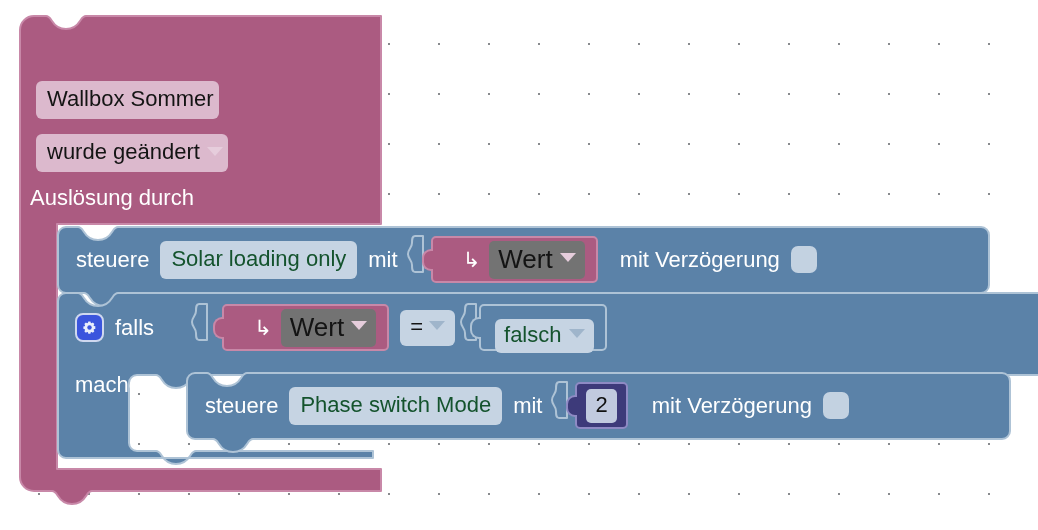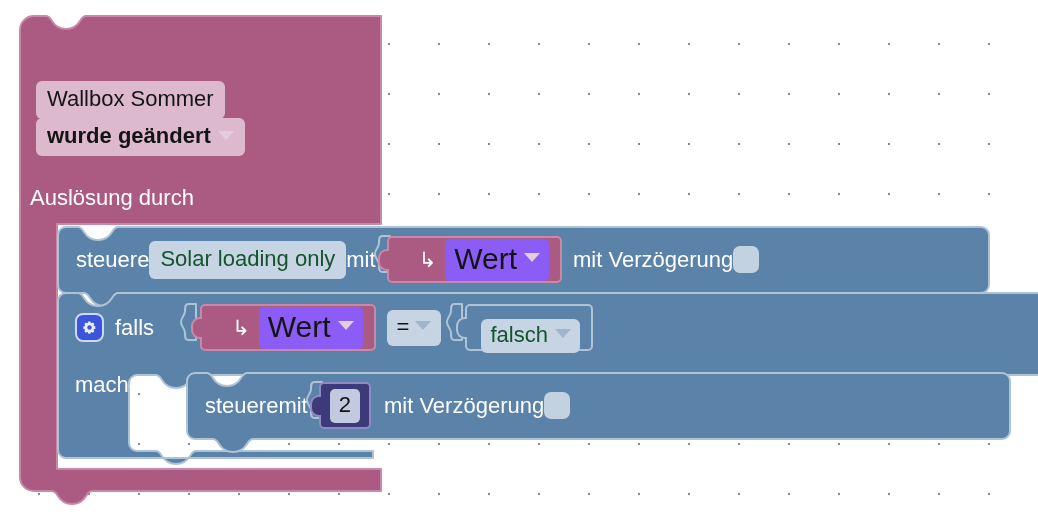--- a/index.html
+++ b/index.html
@@ -58,21 +58,21 @@
     align-items: center;
     gap: 10px;
   }
 
   
   .field-pink {
     background: #dcb9cd;
     color: #141414;
     font-size: 22px;
     line-height: 1;
-    padding: 7px 11px 9px 11px;
+    padding: 7px 5px 9px 11px;
     border-radius: 6px;
     white-space: nowrap;
     display: inline-flex;
     align-items: center;
     gap: 7px;
   }
   .caret-pink {
     width: 0; height: 0;
     border-left: 8px solid transparent;
     border-right: 8px solid transparent;
@@ -85,20 +85,21 @@
   .blue-shape {
     position: absolute;
     inset: 0;
   }
   .blue-shape svg { display: block; overflow: visible; }
 
   .blue-row {
     position: absolute;
     display: flex;
     align-items: center;
+    gap: 11px;
   }
 
   
   .field-blue {
     background: #c6d4e3;
     color: #14532d;
     font-size: 22px;
     line-height: 1;
     padding: 7px 11px 9px 11px;
     border-radius: 6px;
@@ -153,23 +154,23 @@
     border-radius: 9px 0 0 9px;
     box-sizing: border-box;
   }
   .var-arrow {
     color: #ffffff;
     font-size: 21px;
     line-height: 1;
     margin-top: -1px;
   }
   .var-field {
-    background: #8b5cf6;
+    background: #737373;
     color: #141414;
-    font-size: 30px;
+    font-size: 26px;
     line-height: 1;
     padding: 5px 9px 7px 9px;
     border-radius: 5px;
     display: inline-flex;
     align-items: center;
     gap: 7px;
     white-space: nowrap;
   }
 
   
@@ -299,21 +300,21 @@
           A 14,14 0 0 1 2,463
           Z" fill="#ab5b81" stroke="#c888a8" stroke-width="2" stroke-linejoin="round"></path>
       </svg>
     </div>
 
 
     <div class="event-row" style="left:18px; top:67px;">
       <span class="field-pink">Wallbox Sommer</span>
     </div>
 
-    <div class="event-row" style="left:18px; top:104px;font-weight:bold;">
+    <div class="event-row" style="left:18px; top:120px;">
       <span class="field-pink">
         <span>wurde geändert</span>
         <span class="caret-pink"></span>
       </span>
     </div>
 
     <div class="event-row" style="left:12px; top:173px;flex-direction:column;">
       <span class="blk-text">Auslösung durch</span>
     </div>
   </div>
@@ -391,21 +392,21 @@
     </div>
 
     <div class="blue-row" style="left:18px; top:12px;">
       <span class="gear-btn">
         <svg width="17" height="17" viewBox="0 0 24 24" aria-hidden="true">
           <path fill="#e9eefb" d="M12 8.2a3.8 3.8 0 1 0 0 7.6 3.8 3.8 0 0 0 0-7.6zm0 5.9a2.1 2.1 0 1 1 0-4.2 2.1 2.1 0 0 1 0 4.2z"></path>
           <path fill="#e9eefb" d="M20.3 13.6l-.1-1.6.1-1.6-2-.5-.5-1.2 1.1-1.7-2.2-2.2-1.7 1.1-1.2-.5-.5-2h-3l-.5 2-1.2.5L6.9 5 4.7 7.2l1.1 1.7-.5 1.2-2 .5.1 1.6-.1 1.6 2 .5.5 1.2-1.1 1.7 2.2 2.2 1.7-1.1 1.2.5.5 2h3l.5-2 1.2-.5 1.7 1.1 2.2-2.2-1.1-1.7.5-1.2 2-.5z"></path>
           <circle cx="12" cy="12" r="3.1" fill="#3b55dd"></circle>
         </svg>
       </span>
-      <span class="blk-text" style="margin-left:11px;">falls</span>
+      <span class="blk-text" style="">falls</span>
 
       <span class="socket" style="margin-left:28px;">
         <svg width="14" height="47" viewBox="0 0 14 47">
           <path d="M 14,0 L 6,0 C 3,0 3,3 3,7 3,12 -1,13 -1,18 c 0,5 4,6 4,11 0,4 0,7 3,7 l 8,0 Z" fill="#5b82a8" stroke="#aec3d6" stroke-width="2" stroke-linejoin="round"></path>
         </svg>
       </span>
 
       <span style="display:inline-flex; align-items:center; gap:11px; margin-left:4px;">
         <span class="var-block">
           <span class="var-arrow">↳</span>
@@ -455,20 +456,21 @@
           L 67,67
           c -3,0 -4,2 -6,5 -3,5 -8,8 -14,8 s -11,-3 -14,-8 c -2,-3 -3,-5 -6,-5
           L 9,67
           A 8,8 0 0 1 1,59
           Z" fill="#5b82a8" stroke="#aec3d6" stroke-width="2" stroke-linejoin="round"></path>
       </svg>
     </div>
 
     <div class="blue-row" style="left:19px; top:10px;">
       <span class="blk-text">steuere</span>
+      <span class="field-blue">Phase switch Mode</span>
       <span class="blk-text">mit</span>
 
       <span class="socket">
         <svg width="14" height="47" viewBox="0 0 14 47">
           <path d="M 14,0 L 6,0 C 3,0 3,3 3,7 3,12 -1,13 -1,18 c 0,5 4,6 4,11 0,4 0,7 3,7 l 8,0 Z" fill="#5b82a8" stroke="#aec3d6" stroke-width="2" stroke-linejoin="round"></path>
         </svg>
       </span>
 
       <span class="num-block" style="margin-left:-3px;">
         <span class="num-field">2</span>

